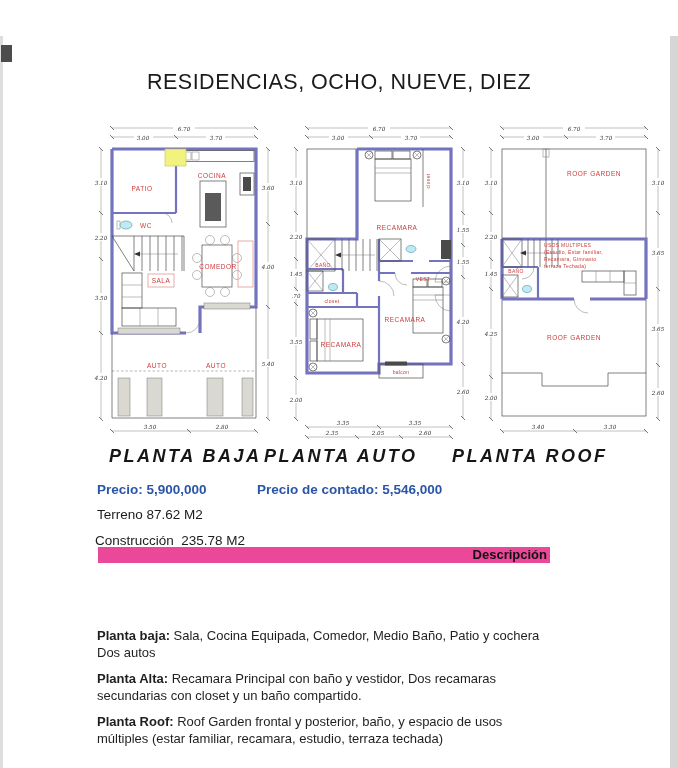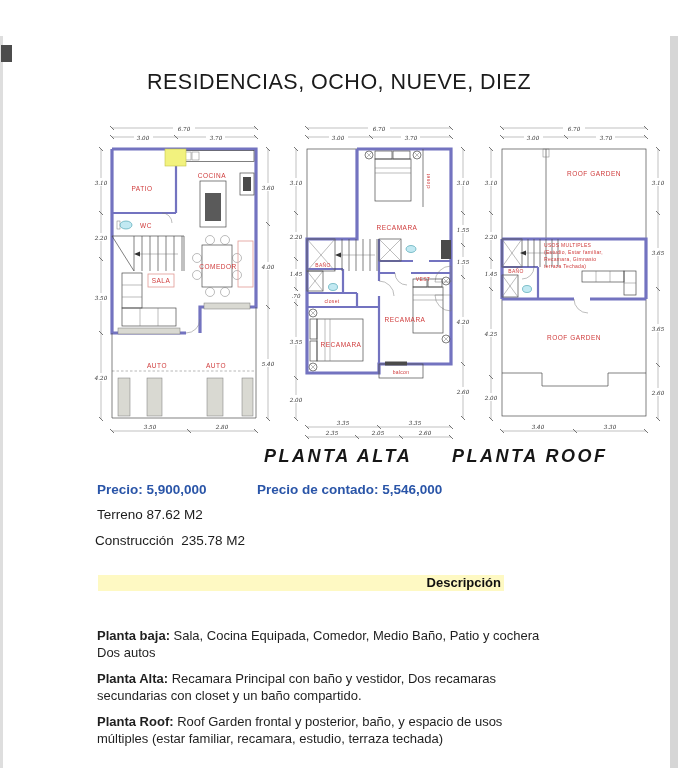--- a/index.html
+++ b/index.html
@@ -8,21 +8,21 @@
   .edge-left{position:absolute;left:0;top:0;width:3px;height:768px;background:#dedede;}
   .edge-right{position:absolute;left:670px;top:0;width:8px;height:768px;background:#d6d6d6;}
   .corner-mark{position:absolute;left:1px;top:9px;width:11px;height:17px;background:#4c4c4c;}
   .title{position:absolute;top:34px;left:0;width:100%;text-align:center;
          font-size:21.5px;font-weight:400;letter-spacing:.5px;color:#1b1b1b;}
   svg.plan{position:absolute;top:85px;width:195px;height:330px;}
   .plan-name{position:absolute;top:410px;font-style:italic;font-weight:bold;
              font-size:18px;letter-spacing:2.5px;color:#161616;}
   .info{position:absolute;font-size:13.5px;white-space:pre-wrap;}
   .blue{color:#2a55a8;font-weight:bold;}
-  .desc-bar{position:absolute;left:98px;top:539px;width:406px;height:16px;background:#fef9c3;}
+  .desc-bar{position:absolute;left:98px;top:511px;width:452px;height:16px;background:#ec4899;}
   .desc-bar span{position:absolute;right:3px;top:0px;font-weight:bold;font-size:13px;color:#101010;}
   .para{position:absolute;left:97px;width:445px;font-size:13px;line-height:17px;color:#1f1f1f;}
   
   .thin{stroke:#4a4a4a;stroke-width:0.7;fill:none;}
   .thin2{stroke:#7a7a7a;stroke-width:0.5;fill:none;}
   .wall{stroke:#7373c0;stroke-width:3.2;fill:none;}
   .wall2{stroke:#7373c0;stroke-width:2.2;fill:none;}
   .dimline{stroke:#777;stroke-width:0.45;fill:none;}
   .tick{stroke:#555;stroke-width:0.8;fill:none;}
   .bg{fill:#ffffff;}
@@ -414,21 +414,22 @@
 
     <text class="room" x="116" y="55" text-anchor="middle">ROOF GARDEN</text>
     <text class="room-s" x="66" y="126">USOS MULTIPLES</text>
     <text class="room-s" x="66" y="133">(Estudio, Estar familiar,</text>
     <text class="room-s" x="66" y="140">Recamara, Gimnasio</text>
     <text class="room-s" x="66" y="147">terraza Techada)</text>
     <text class="room-s" x="38" y="152" text-anchor="middle">BAÑO</text>
     <text class="room" x="96" y="219" text-anchor="middle">ROOF GARDEN</text>
   </svg>
 
-  <div class="plan-name" style="left:264px">PLANTA ALTA</div>
+  <div class="plan-name" style="left:109px">PLANTA BAJA</div>
+  <div class="plan-name" style="left:264px">PLANTA AUTO</div>
   <div class="plan-name" style="left:452px">PLANTA ROOF</div>
 
   <div class="info blue" style="left:97px;top:446px">Precio: 5,900,000</div>
   <div class="info blue" style="left:257px;top:446px">Precio de contado: 5,546,000</div>
   <div class="info" style="left:97px;top:471px">Terreno 87.62 M2</div>
   <div class="info" style="left:95px;top:497px">Construcción  235.78 M2</div>
 
   <div class="desc-bar">
     <span>Descripción</span>
   </div>

